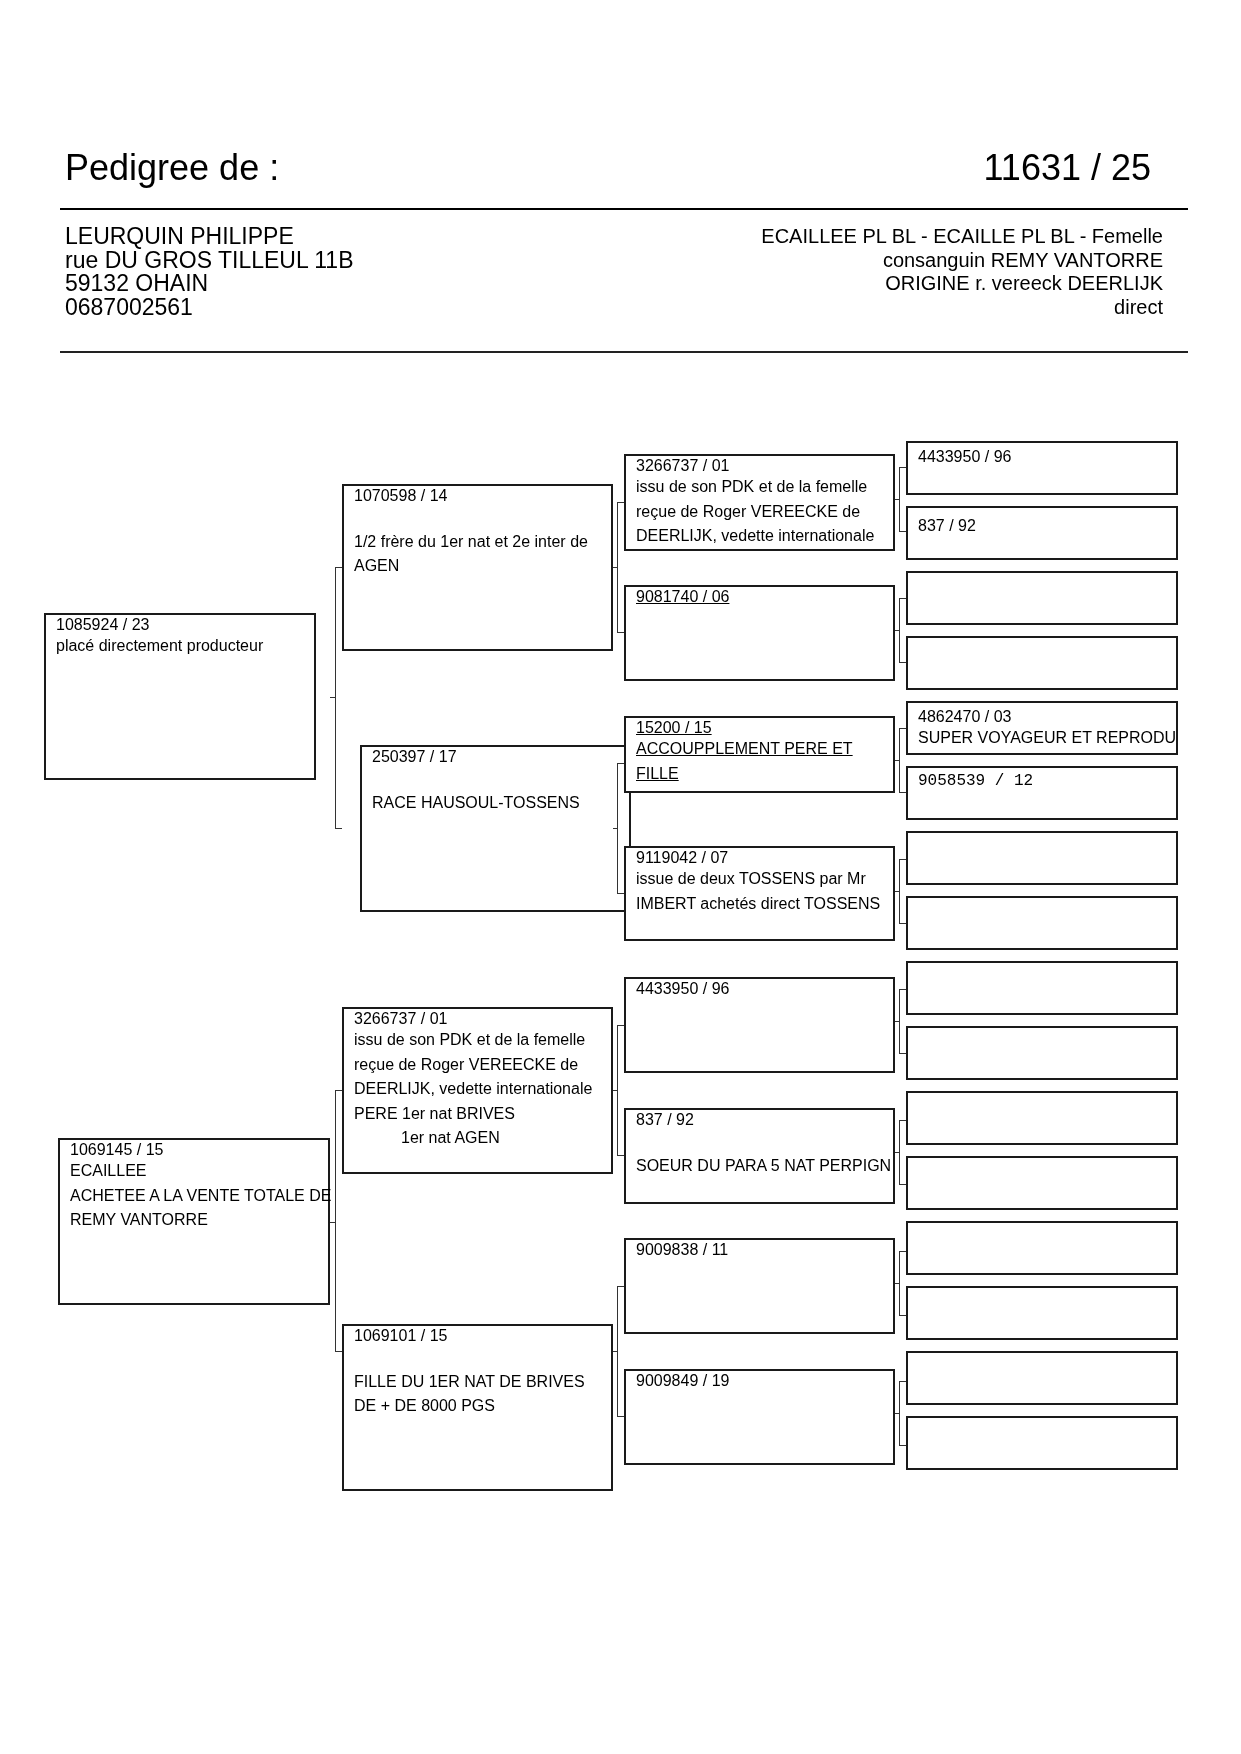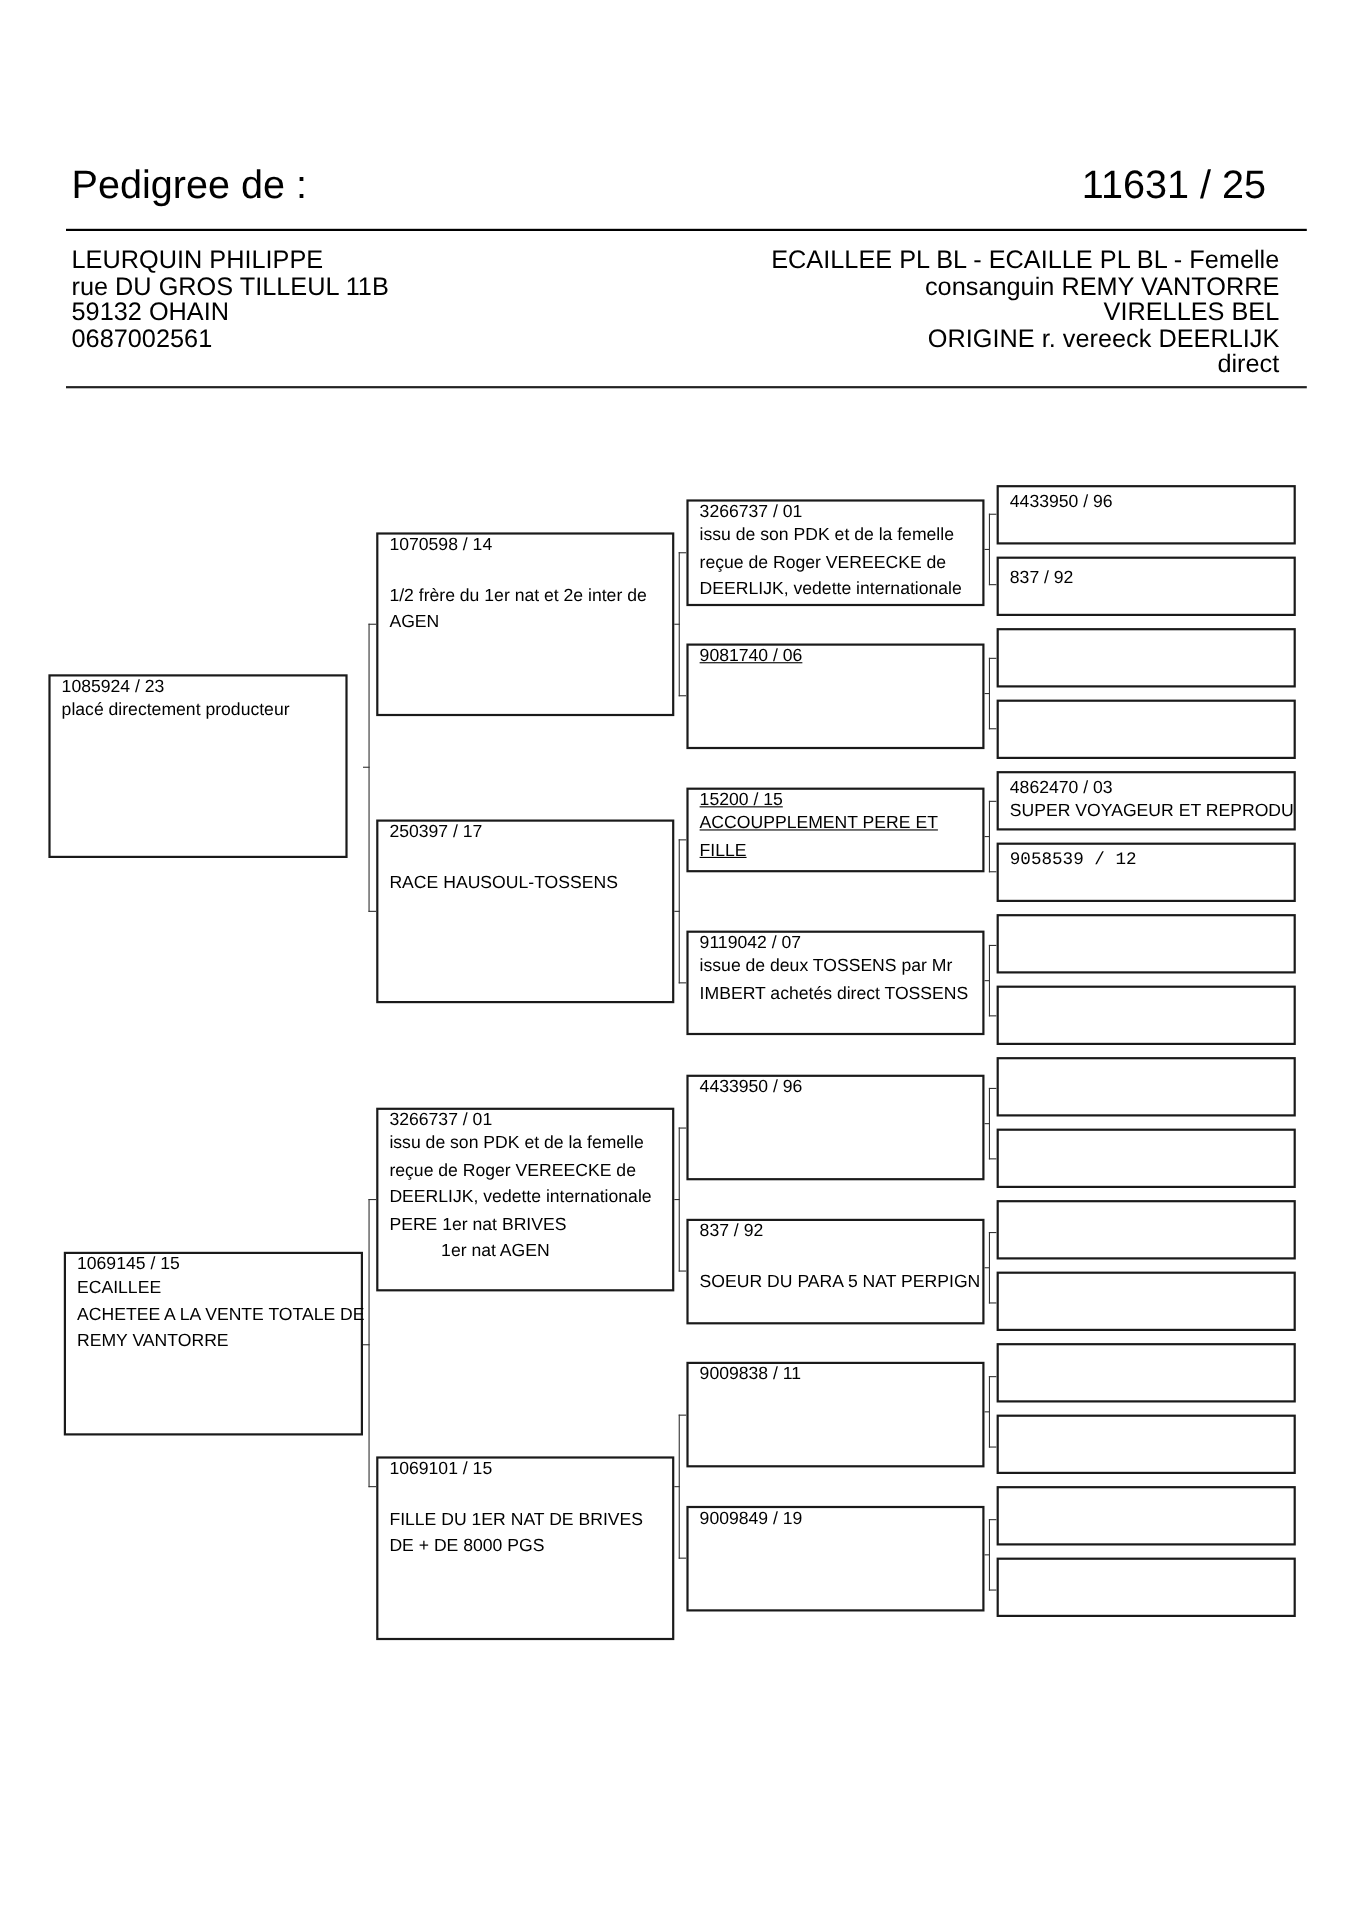--- a/index.html
+++ b/index.html
@@ -45,21 +45,21 @@
       left: 65px;
       top: 225px;
       font-size: 23px;
       line-height: 23.5px;
     }
     .owner div, .bird-info div { white-space: nowrap; }
     .bird-info {
       position: absolute;
       right: 78px;
       top: 225px;
-      font-size: 23px;
+      font-size: 20px;
       line-height: 23.5px;
       text-align: right;
     }
     .box {
       position: absolute;
       box-sizing: border-box;
       border: 2.5px solid #1a1a1a;
       background: #fff;
       padding: 0 0 0 10px;
       font-size: 16px;
@@ -97,21 +97,20 @@
 <div class="owner">
   <div>LEURQUIN PHILIPPE</div>
   <div>rue DU GROS TILLEUL 11B</div>
   <div>59132 OHAIN</div>
   <div>0687002561</div>
 </div>
 
 <div class="bird-info">
   <div>ECAILLEE PL BL - ECAILLE PL BL - Femelle</div>
   <div>consanguin REMY VANTORRE</div>
-  <div>VIRELLES BEL</div>
   <div>ORIGINE r. vereeck DEERLIJK</div>
   <div>direct</div>
 </div>
 <div class="rule bottom"></div>
 
 <div>
 
   <div class="box g1" style="left:44px; top:613px; width:272px; height:167px;">
     <span class="ring">1085924 / 23</span>
     <span class="line">placé directement producteur</span>
@@ -127,21 +126,21 @@
   <div class="connector" style="left:335px; top:567px; width:7px; height:262px;"></div>
   <div class="stub" style="left:330px; top:1222px; width:6px;"></div>
   <div class="connector" style="left:335px; top:1090px; width:7px; height:262px;"></div>
 
   <div class="box g2" style="left:342px; top:484px; width:271px; height:167px;">
     <span class="ring">1070598 / 14</span>
     <span class="line"></span>
     <span class="line">1/2 frère du 1er nat et 2e inter de</span>
     <span class="line">AGEN</span>
   </div>
-  <div class="box g2" style="left:342px; top:745px; width:271px; height:167px;">
+  <div class="box g2" style="left:360px; top:745px; width:271px; height:167px;">
     <span class="ring">250397 / 17</span>
     <span class="line"></span>
     <span class="line">RACE HAUSOUL-TOSSENS</span>
   </div>
   <div class="box g2" style="left:342px; top:1007px; width:271px; height:167px;">
     <span class="ring">3266737 / 01</span>
     <span class="line">issu de son  PDK et de la femelle</span>
     <span class="line">reçue de Roger VEREECKE de</span>
     <span class="line">DEERLIJK, vedette internationale</span>
     <span class="line">PERE 1er nat BRIVES</span>

